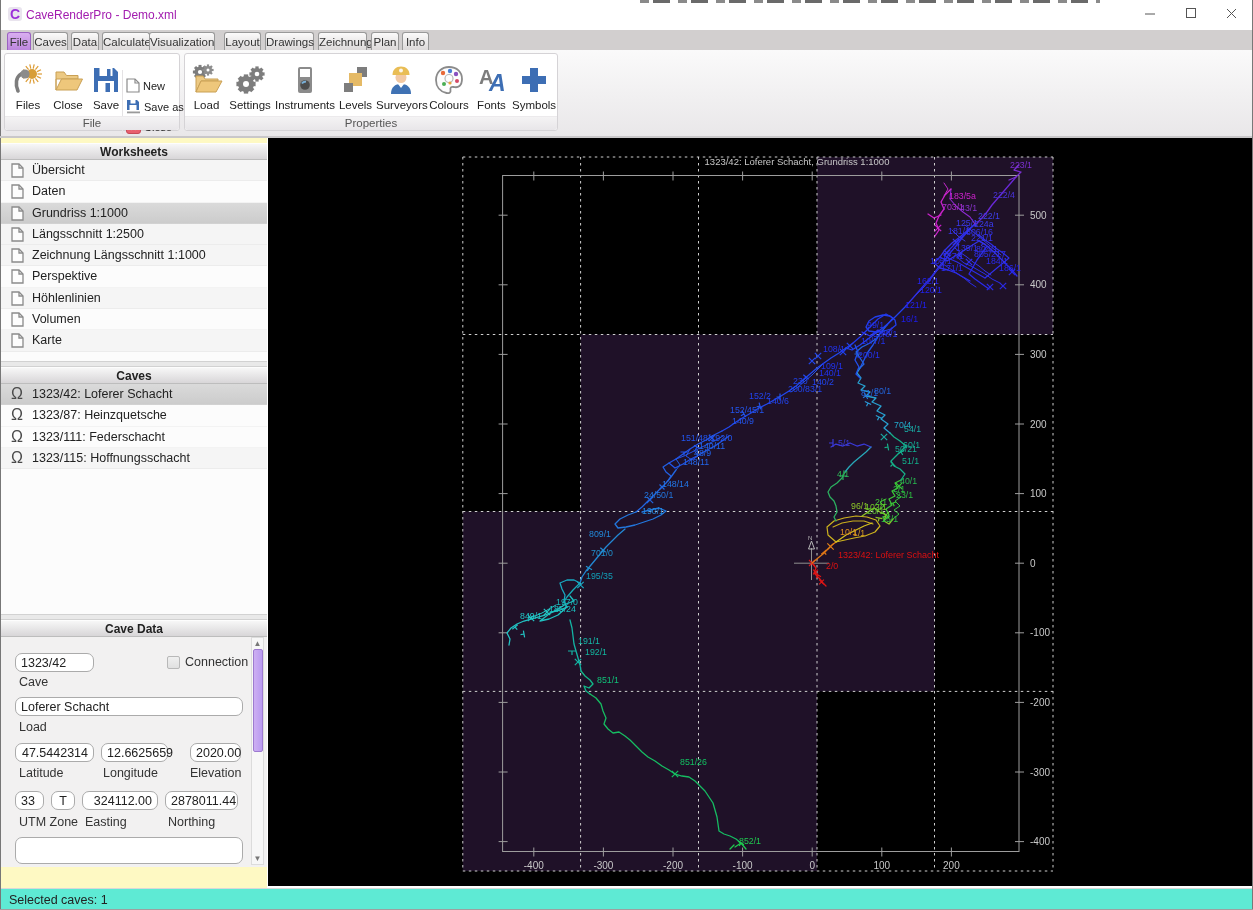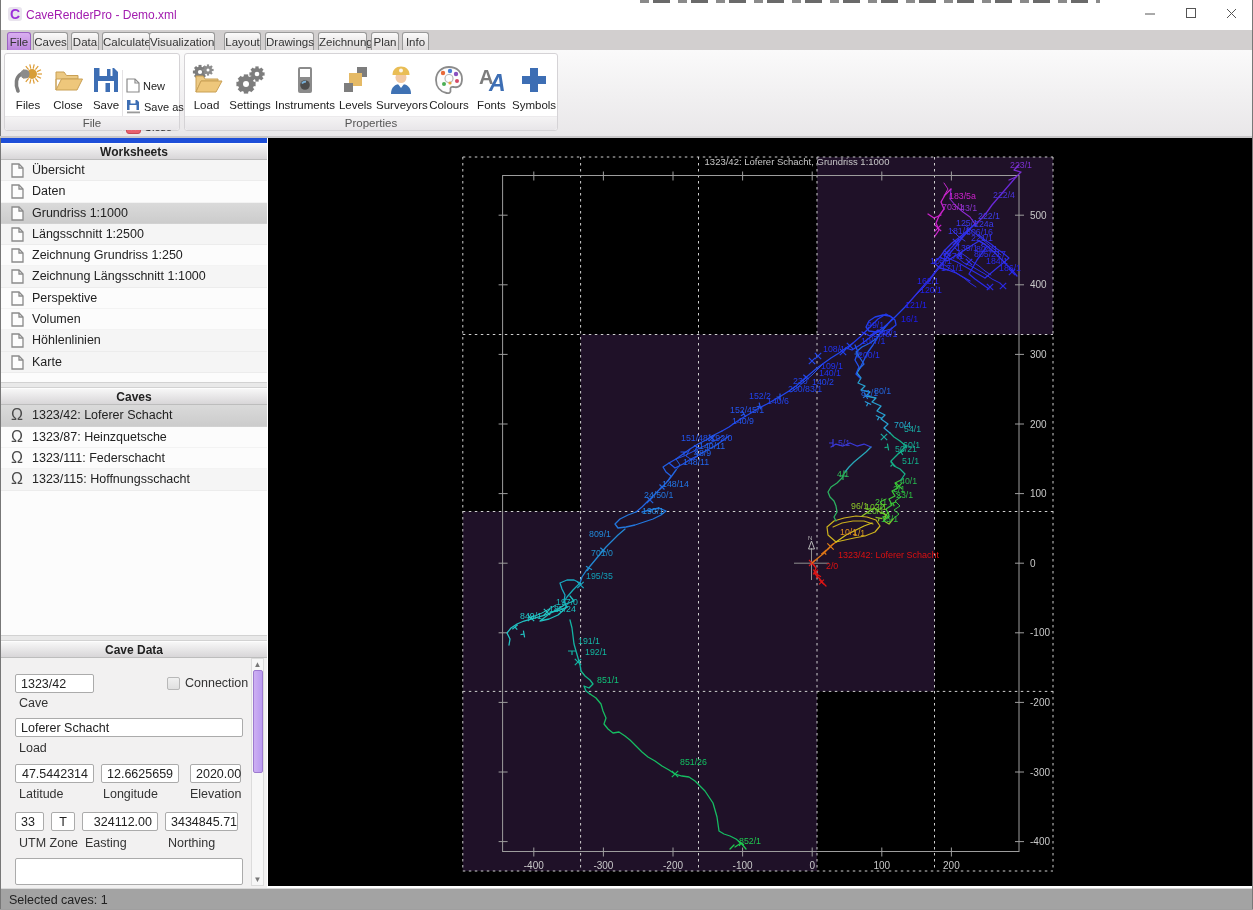--- a/index.html
+++ b/index.html
@@ -26,43 +26,43 @@
 .bicon { width:32px; height:32px; margin:2px auto 0; }
 .blbl { text-align:center; font-size:11.5px; color:#222; margin-top:3px; white-space:nowrap; }
 .smallcol { position:absolute; left:117px; top:16px; width:59px; height:64px; border-left:1px solid #e4e2e4; }
 .smallbtn { position:absolute; left:3px; height:16px; font-size:11px; color:#222; white-space:nowrap; }
 .smallbtn svg { vertical-align:-3px; }
 .smallbtn span { margin-left:3px; }
 .gl { position:absolute; left:0; right:0; bottom:0; height:14px; text-align:center; font-size:11.5px; color:#555;
   background:linear-gradient(#f4f3f4,#e8e6e9); border-top:1px solid #eceaec; border-radius:0 0 3px 3px; }
 #ribbonline { position:absolute; left:0; right:0; top:136px; height:2px; background:#c9c7c9; }
 
-#sidebar { position:absolute; left:1px; top:138px; width:266px; bottom:22px; background:#1d4ed8; }
+#sidebar { position:absolute; left:1px; top:138px; width:266px; bottom:22px; background:#fef9c3; }
 .phead { height:17px; background:linear-gradient(#f7f7f7,#d8d6d8); border-top:1px solid #fdfdfd; border-bottom:1px solid #bdbdbd;
   text-align:center; font-size:12px; font-weight:bold; color:#222; line-height:16px; }
 .pbody { background:#fcfcfc; }
 .row { height:21.3px; background:#fcfcfc; position:relative; border-bottom:1px solid rgba(0,0,0,0.035); }
 .row.alt { background:#f5f5f5; }
 .row.sel { background:linear-gradient(#dadada,#cccccc); }
 .ric { position:absolute; left:10px; top:3px; }
 .ric.omega { font-size:16px; color:#4a4a4a; top:0px; line-height:20px; }
 .rtx { position:absolute; left:31px; top:0; font-size:12.5px; color:#222; line-height:21.3px; white-space:nowrap; }
 .divider { height:6px; background:#e9e9e9; border-top:1px solid #d2d2d2; border-bottom:1px solid #d2d2d2; }
 
 #cavedata { position:relative; background:#f2f1f1; height:230px; }
-.tbox { position:absolute; background:#fff; border:1px solid #ababab; border-radius:2px; font-size:12.5px; color:#222;
+.tbox { position:absolute; background:#fff; border:1px solid #ababab; border-radius:7px; font-size:12.5px; color:#222;
   height:19px; line-height:18px; padding:0 5px; }
 .tbox.r { text-align:right; }
 .tbox.c { text-align:center; }
 .flabel { position:absolute; font-size:12.5px; color:#333; }
 #scroll { position:absolute; right:3px; top:0px; width:13px; bottom:2px; background:#f7f7f7; border:1px solid #dcdcdc; }
 #thumb { position:absolute; left:0.5px; top:11px; width:10px; height:103px; background:linear-gradient(90deg,#cdaff2,#b99af0); border:1px solid #9d7ad0; border-radius:2px; }
 .sarr { position:absolute; left:0; width:11px; height:11px; font-size:8px; color:#777; text-align:center; line-height:11px; }
 
-#statusbar { position:absolute; left:1px; right:1px; bottom:0; height:22px; background:#a3a3a3; border-top:1px solid #d9d9d9; }
+#statusbar { position:absolute; left:1px; right:1px; bottom:0; height:22px; background:#5eead4; border-top:1px solid #d9d9d9; }
 #statusbar span { position:absolute; left:8px; top:4px; font-size:12.5px; color:#222; }
 #canvas { position:absolute; left:268px; top:138px; width:984px; height:748px; background:#000; }
 </style></head>
 <body>
 <div id="win"></div>
 <div id="artifact"></div>
 <div id="titlebar">
   <div id="appicon">C</div>
   <div id="title">CaveRenderPro - Demo.xml</div>
   <svg class="winbtn" style="right:85px" width="34" height="26">
@@ -281,54 +281,47 @@
           </svg></span>
         <span class="rtx">Grundriss 1:1000</span>
       </div>
       <div class="row alt">
         <span class="ric"><svg width="13" height="15" viewBox="0 0 13 15">
             <path d="M1,1 L8,1 L12,5 L12,14 L1,14 Z" fill="#fdfdfd" stroke="#8a8a8a" stroke-width="1.3"></path>
             <path d="M8,1 L8,5 L12,5" fill="none" stroke="#8a8a8a" stroke-width="1.3"></path>
           </svg></span>
         <span class="rtx">Längsschnitt 1:2500</span>
       </div>
+      <div class="row alt">
+        <span class="ric"><svg width="13" height="15" viewBox="0 0 13 15">
+            <path d="M1,1 L8,1 L12,5 L12,14 L1,14 Z" fill="#fdfdfd" stroke="#8a8a8a" stroke-width="1.3"></path>
+            <path d="M8,1 L8,5 L12,5" fill="none" stroke="#8a8a8a" stroke-width="1.3"></path>
+          </svg></span>
+        <span class="rtx">Zeichnung Längsschnitt 1:1000</span>
+      </div>
       <div class="row">
         <span class="ric"><svg width="13" height="15" viewBox="0 0 13 15">
             <path d="M1,1 L8,1 L12,5 L12,14 L1,14 Z" fill="#fdfdfd" stroke="#8a8a8a" stroke-width="1.3"></path>
             <path d="M8,1 L8,5 L12,5" fill="none" stroke="#8a8a8a" stroke-width="1.3"></path>
           </svg></span>
-        <span class="rtx">Zeichnung Grundriss 1:250</span>
+        <span class="rtx">Perspektive</span>
       </div>
       <div class="row alt">
         <span class="ric"><svg width="13" height="15" viewBox="0 0 13 15">
             <path d="M1,1 L8,1 L12,5 L12,14 L1,14 Z" fill="#fdfdfd" stroke="#8a8a8a" stroke-width="1.3"></path>
             <path d="M8,1 L8,5 L12,5" fill="none" stroke="#8a8a8a" stroke-width="1.3"></path>
           </svg></span>
-        <span class="rtx">Zeichnung Längsschnitt 1:1000</span>
+        <span class="rtx">Höhlenlinien</span>
       </div>
       <div class="row">
         <span class="ric"><svg width="13" height="15" viewBox="0 0 13 15">
             <path d="M1,1 L8,1 L12,5 L12,14 L1,14 Z" fill="#fdfdfd" stroke="#8a8a8a" stroke-width="1.3"></path>
             <path d="M8,1 L8,5 L12,5" fill="none" stroke="#8a8a8a" stroke-width="1.3"></path>
           </svg></span>
-        <span class="rtx">Perspektive</span>
-      </div>
-      <div class="row">
-        <span class="ric"><svg width="13" height="15" viewBox="0 0 13 15">
-            <path d="M1,1 L8,1 L12,5 L12,14 L1,14 Z" fill="#fdfdfd" stroke="#8a8a8a" stroke-width="1.3"></path>
-            <path d="M8,1 L8,5 L12,5" fill="none" stroke="#8a8a8a" stroke-width="1.3"></path>
-          </svg></span>
         <span class="rtx">Volumen</span>
-      </div>
-      <div class="row alt">
-        <span class="ric"><svg width="13" height="15" viewBox="0 0 13 15">
-            <path d="M1,1 L8,1 L12,5 L12,14 L1,14 Z" fill="#fdfdfd" stroke="#8a8a8a" stroke-width="1.3"></path>
-            <path d="M8,1 L8,5 L12,5" fill="none" stroke="#8a8a8a" stroke-width="1.3"></path>
-          </svg></span>
-        <span class="rtx">Höhlenlinien</span>
       </div>
       <div class="row alt">
         <span class="ric"><svg width="13" height="15" viewBox="0 0 13 15">
             <path d="M1,1 L8,1 L12,5 L12,14 L1,14 Z" fill="#fdfdfd" stroke="#8a8a8a" stroke-width="1.3"></path>
             <path d="M8,1 L8,5 L12,5" fill="none" stroke="#8a8a8a" stroke-width="1.3"></path>
           </svg></span>
         <span class="rtx">Karte</span>
       </div>
       <div style="height:9.5px;background:#fcfcfc"></div>
     </div>
@@ -356,29 +349,29 @@
   <div class="divider"></div>
   <div class="phead">Cave Data</div>
   <div id="cavedata">
     <div class="tbox" style="left:14px;top:16px;width:79px">1323/42</div>
     <div style="position:absolute;left:166px;top:19px;width:13px;height:13px;background:linear-gradient(#f0f0f0,#e0e0e0);border:1px solid #b8b8b8;border-radius:2px"></div>
     <div class="flabel" style="left:184px;top:18px">Connection</div>
     <div class="flabel" style="left:18px;top:38px">Cave</div>
     <div class="tbox" style="left:14px;top:60px;width:228px">Loferer Schacht</div>
     <div class="flabel" style="left:18px;top:83px">Load</div>
     <div class="tbox r" style="left:14px;top:106px;width:79px">47.5442314</div>
-    <div class="tbox r" style="left:100px;top:106px;width:78px">12.6625659</div>
+    <div class="tbox r" style="left:100px;top:106px;width:67px">12.6625659</div>
     <div class="tbox r" style="left:189px;top:106px;width:51px">2020.00</div>
     <div class="flabel" style="left:18px;top:129px">Latitude</div>
     <div class="flabel" style="left:102px;top:129px">Longitude</div>
     <div class="flabel" style="left:189px;top:129px">Elevation</div>
     <div class="tbox" style="left:14px;top:154px;width:29px">33</div>
     <div class="tbox c" style="left:50px;top:154px;width:24px">T</div>
     <div class="tbox r" style="left:81px;top:154px;width:76px">324112.00</div>
-    <div class="tbox r" style="left:164px;top:154px;width:73px">3434845.71</div>
+    <div class="tbox r" style="left:164px;top:154px;width:73px">2878011.44</div>
     <div class="flabel" style="left:18px;top:178px">UTM Zone</div>
     <div class="flabel" style="left:84px;top:178px">Easting</div>
     <div class="flabel" style="left:167px;top:178px">Northing</div>
     <div class="tbox" style="left:14px;top:200px;width:228px;height:27px"></div>
     <div id="scroll">
       <div class="sarr" style="top:0">▲</div>
       <div id="thumb"></div>
       <div class="sarr" style="bottom:0">▼</div>
     </div>
   </div>

